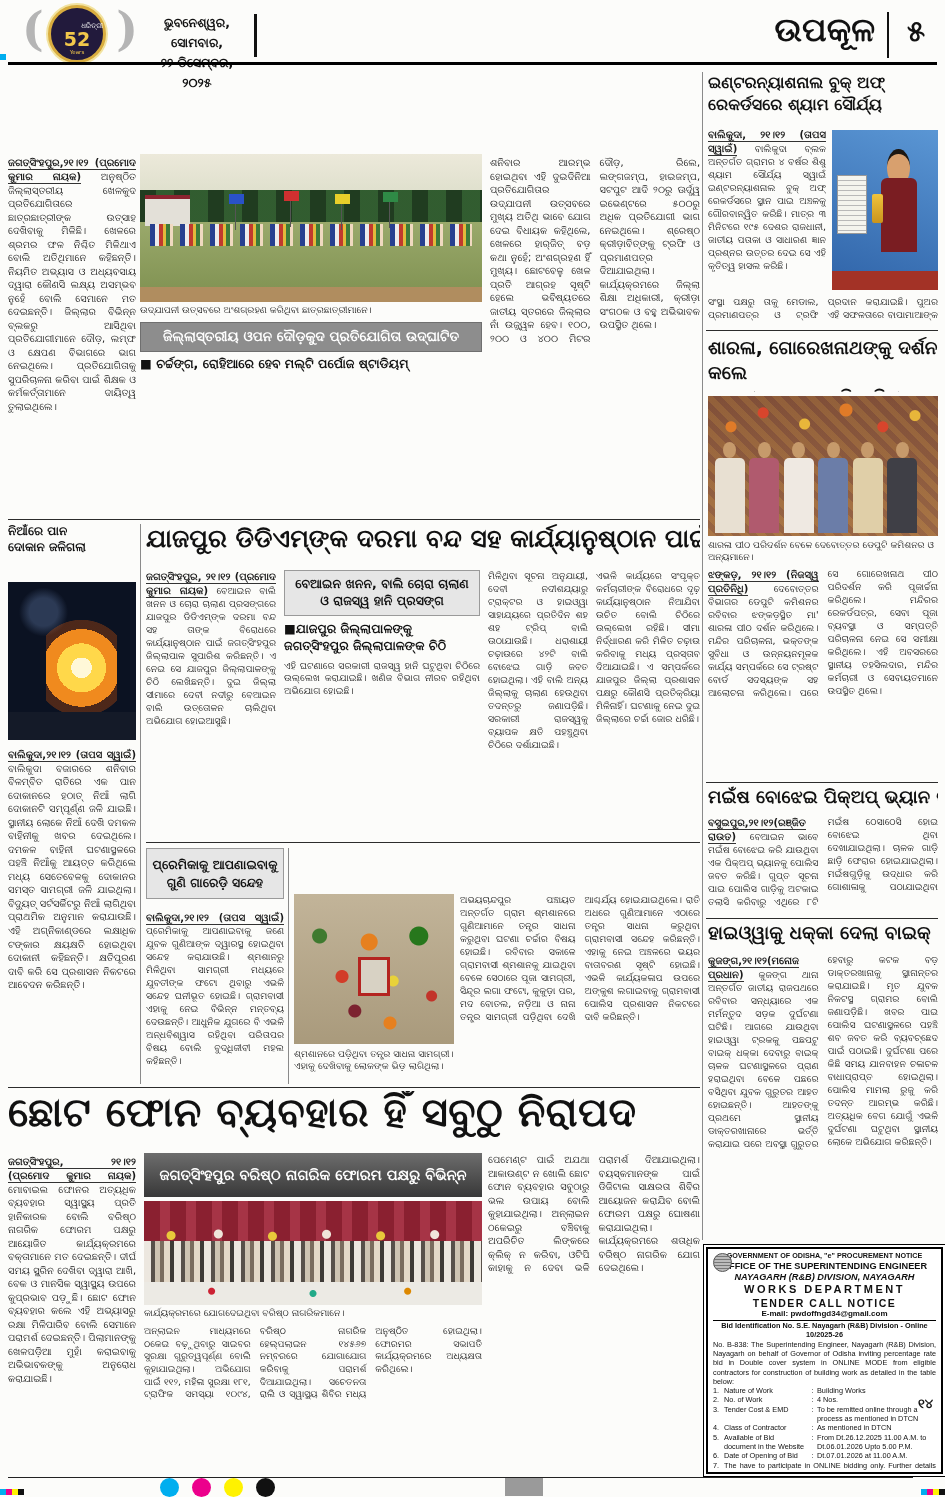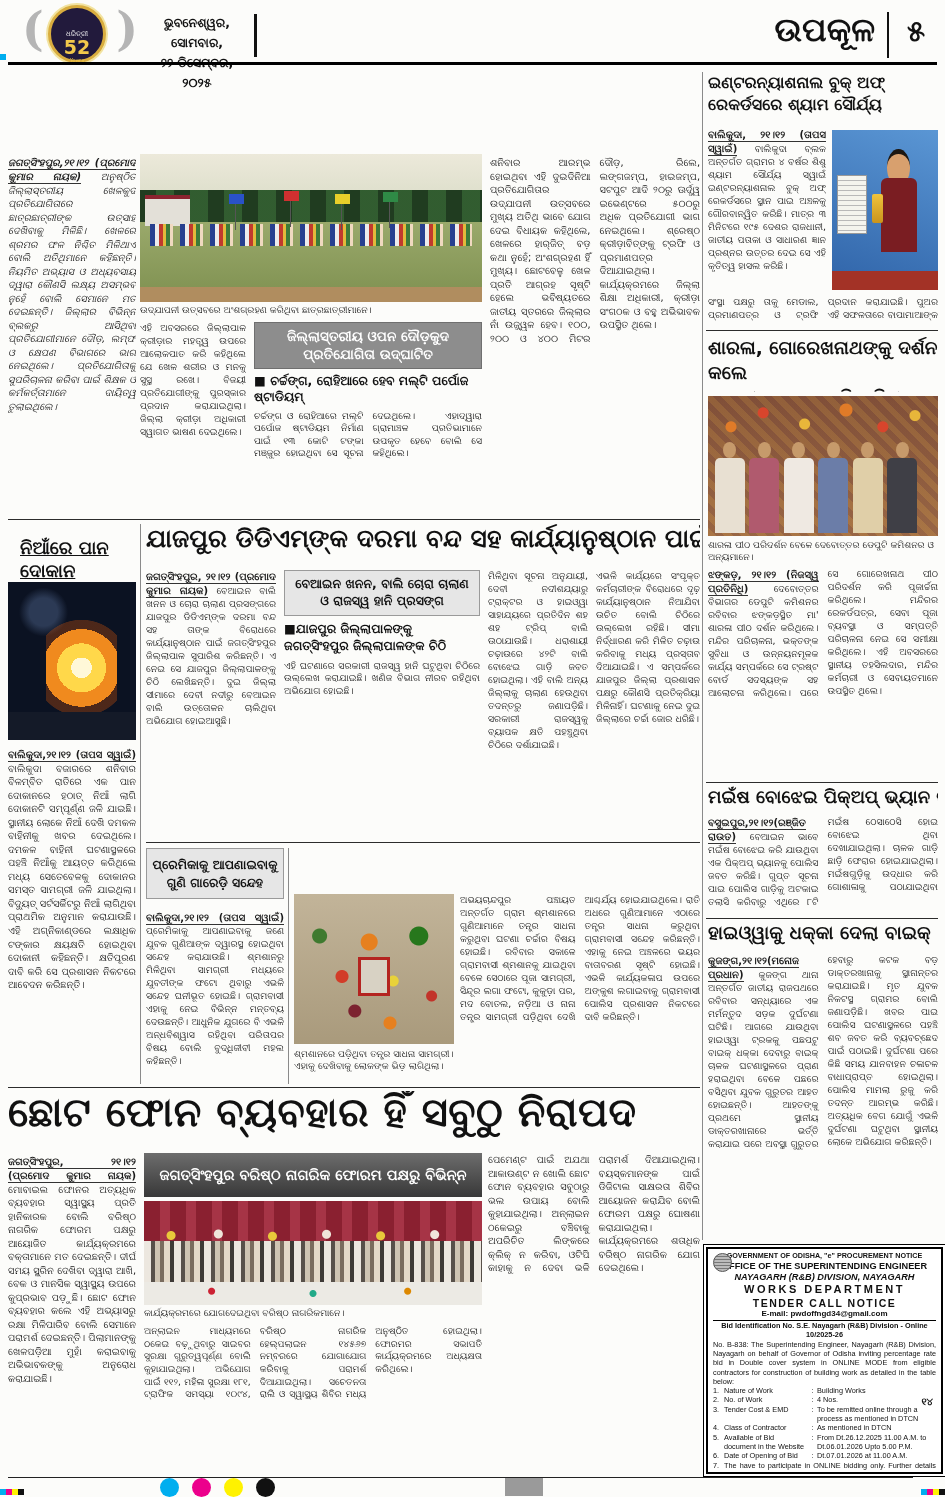--- a/index.html
+++ b/index.html
@@ -14,21 +14,21 @@
   .caption{font-size:9.3px;line-height:1.3;color:#222;}
   .rule-h{position:absolute;background:#2c2c2c;height:1px;}
   .rule-v{position:absolute;background:#8a8a8a;width:1px;}
   .cols2{column-count:2;column-gap:9px;}
   .cols3{column-count:3;column-gap:9px;}
 
   
   .logo-paren{position:absolute;top:-2px;font-size:46px;color:#b5b5b5;font-weight:bold;font-family:"DejaVu Serif",serif;}
   .logo-circle{position:absolute;left:26px;top:1px;width:52px;height:52px;border-radius:50%;
                background:#221a3c;border:3px solid #d9ad3f;box-shadow:0 0 0 2px #f2e3a0;text-align:center;}
-  .logo-name{font-size:7px;color:#fff;margin-top:23px;line-height:1;}
+  .logo-name{font-size:7px;color:#fff;margin-top:15px;line-height:1;text-align:right;}
   .logo-52{font-size:19px;color:#f2c84b;font-weight:bold;line-height:1.05;}
   .logo-years{font-size:5.5px;color:#f2c84b;line-height:1;}
 
   
   .hl-xl{font-weight:bold;line-height:1.08;letter-spacing:.5px;}
 
   
   .box-gray-mid{background:#8d8d8d;color:#fff;font-weight:bold;text-align:center;border:1px solid #6f6f6f;}
   .box-gray-light{background:#e6e6e6;color:#111;font-weight:bold;text-align:center;border:1px solid #9a9a9a;}
   .box-gray-dark{background:linear-gradient(#6d6d6d,#383838);color:#fff;font-weight:bold;text-align:center;}
@@ -142,43 +142,41 @@
       <div>୨୨ ଡିସେମ୍ବର, ୨୦୨୫</div>
     </div>
     <div class="abs" style="left:246px;top:10px;width:3px;height:43px;background:#111;"></div>
     <div class="abs bold ovh" style="right:62px;top:6px;font-size:33px;">ଉପକୂଳ</div>
     <div class="abs" style="right:48px;top:8px;width:2px;height:46px;background:#111;"></div>
     <div class="abs bold" style="right:12px;top:10px;font-size:29px;">୫</div>
   </div>
   <div class="abs" style="left:8px;right:8px;top:62px;height:3px;background:#000;"></div>
 
   <section class="abs ovh" style="left:8px;top:68px;width:692px;height:450px;">
-    <div class="abs ovh just body-txt" style="left:0;top:88px;width:128px;height:360px;font-style:italic;">
+    <div class="abs ovh just body-txt" style="left:0;top:88px;width:128px;height:360px;">
       <span class="dateline">ଜଗତ୍‌ସିଂହପୁର,୨୧।୧୨ (ପ୍ରମୋଦ କୁମାର ନାୟକ)</span>
       <span>ଅନୁଷ୍ଠିତ ଜିଲ୍ଲାସ୍ତରୀୟ ଖେଳକୁଦ ପ୍ରତିଯୋଗିତାରେ ଛାତ୍ରଛାତ୍ରୀଙ୍କ ଉତ୍ସାହ ଦେଖିବାକୁ ମିଳିଛି। ଖେଳରେ ଶ୍ରମର ଫଳ ନିଶ୍ଚିତ ମିଳିଥାଏ ବୋଲି ଅତିଥିମାନେ କହିଛନ୍ତି। ନିୟମିତ ଅଭ୍ୟାସ ଓ ଅଧ୍ୟବସାୟ ଦ୍ୱାରା କୌଣସି ଲକ୍ଷ୍ୟ ଅସମ୍ଭବ ନୁହେଁ ବୋଲି ସେମାନେ ମତ ଦେଇଛନ୍ତି। ଜିଲ୍ଲାର ବିଭିନ୍ନ ବ୍ଲକରୁ ଆସିଥିବା ପ୍ରତିଯୋଗୀମାନେ ଦୌଡ଼, ଲମ୍ଫ ଓ କ୍ଷେପଣ ବିଭାଗରେ ଭାଗ ନେଇଥିଲେ। ପ୍ରତିଯୋଗିତାକୁ ସୁପରିଚାଳନା କରିବା ପାଇଁ ଶିକ୍ଷକ ଓ କର୍ମକର୍ତ୍ତାମାନେ ଦାୟିତ୍ୱ ତୁଲାଇଥିଲେ।</span>
     </div>
     <div class="photo" style="left:132px;top:86px;width:342px;height:148px;">
       <div class="ph-sky"></div>
       <div class="ph-trees"></div>
       <div class="ph-field"></div>
       <div class="ph-track"></div>
       <div class="tent"></div>
       <div class="ph-crowd"></div>
       <div class="flag" style="left:26%;top:27%;background:#2a52c8;"></div>
       <div class="flag" style="left:42%;top:25%;background:#d03030;"></div>
       <div class="flag" style="left:57%;top:27%;background:#e8cf2a;"></div>
       <div class="flag" style="left:71%;top:26%;background:#2f8a46;"></div>
     </div>
     <div class="abs ovh caption" style="left:132px;top:236px;width:342px;height:15px;">ଉଦ୍‌ଯାପନୀ ଉତ୍ସବରେ ଅଂଶଗ୍ରହଣ କରିଥିବା ଛାତ୍ରଛାତ୍ରୀମାନେ।</div>
     <div class="abs" style="left:132px;top:254px;width:342px;height:196px;display:flex;gap:8px;">
-      <div class="ovh just body-txt" style="width:106px;flex:none;font-size:9.4px;">ଏହି ଅବସରରେ ଜିଲ୍ଲାପାଳ କ୍ରୀଡ଼ାର ମହତ୍ତ୍ୱ ଉପରେ ଆଲୋକପାତ କରି କହିଥିଲେ ଯେ ଖେଳ ଶରୀର ଓ ମନକୁ ସୁସ୍ଥ ରଖେ। ବିଜୟୀ ପ୍ରତିଯୋଗୀଙ୍କୁ ପୁରସ୍କାର ପ୍ରଦାନ କରାଯାଇଥିଲା। ଜିଲ୍ଲା କ୍ରୀଡ଼ା ଅଧିକାରୀ ସ୍ୱାଗତ ଭାଷଣ ଦେଇଥିଲେ।</div>
       <div class="ovh" style="flex:1;">
         <div class="box-gray-mid ovh" style="font-size:13.5px;line-height:1.3;padding:5px 4px;">ଜିଲ୍ଲାସ୍ତରୀୟ ଓପନ ଦୌଡ଼କୁଦ ପ୍ରତିଯୋଗିତା ଉଦ୍‌ଘାଟିତ</div>
         <div class="bold ovh" style="font-size:12.5px;line-height:1.3;margin:4px 0;">■ ଚର୍ଚ୍ଚଙ୍ଗ, ରୋହିଆରେ ହେବ ମଲ୍ଟି ପର୍ପୋଜ ଷ୍ଟାଡିୟମ୍</div>
-        <div class="cols2 just ovh" style="font-size:9.3px;line-height:1.35;height:96px;">ଚର୍ଚ୍ଚଙ୍ଗ ଓ ରୋହିଆରେ ମଲ୍ଟି ପର୍ପୋଜ ଷ୍ଟାଡିୟମ ନିର୍ମାଣ ପାଇଁ ୧୩ କୋଟି ଟଙ୍କା ମଞ୍ଜୁର ହୋଇଥିବା ସେ ସୂଚନା ଦେଇଥିଲେ। ଏହାଦ୍ୱାରା ଗ୍ରାମାଞ୍ଚଳ ପ୍ରତିଭାମାନେ ଉପକୃତ ହେବେ ବୋଲି ସେ କହିଥିଲେ।</div>
       </div>
     </div>
     <div class="abs cols2 just ovh body-txt" style="left:482px;top:88px;width:210px;height:360px;">ଶନିବାର ଆରମ୍ଭ ହୋଇଥିବା ଏହି ଦୁଇଦିନିଆ ପ୍ରତିଯୋଗିତାର ଉଦ୍‌ଯାପନୀ ଉତ୍ସବରେ ମୁଖ୍ୟ ଅତିଥି ଭାବେ ଯୋଗ ଦେଇ ବିଧାୟକ କହିଥିଲେ, ଖେଳରେ ହାର୍‌ଜିତ୍ ବଡ଼ କଥା ନୁହେଁ; ଅଂଶଗ୍ରହଣ ହିଁ ମୁଖ୍ୟ। ଛୋଟବେଳୁ ଖେଳ ପ୍ରତି ଆଗ୍ରହ ସୃଷ୍ଟି ହେଲେ ଭବିଷ୍ୟତରେ ଜାତୀୟ ସ୍ତରରେ ଜିଲ୍ଲାର ନାଁ ଉଜ୍ଜ୍ୱଳ ହେବ। ୧୦୦, ୨୦୦ ଓ ୪୦୦ ମିଟର ଦୌଡ଼, ରିଲେ, ଲଙ୍ଗଜମ୍ପ, ହାଇଜମ୍ପ, ସଟପୁଟ ଆଦି ୨୦ରୁ ଊର୍ଦ୍ଧ୍ୱ ଇଭେଣ୍ଟରେ ୫୦୦ରୁ ଅଧିକ ପ୍ରତିଯୋଗୀ ଭାଗ ନେଇଥିଲେ। ଶ୍ରେଷ୍ଠ କ୍ରୀଡ଼ାବିତ୍‌ଙ୍କୁ ଟ୍ରଫି ଓ ପ୍ରମାଣପତ୍ର ଦିଆଯାଇଥିଲା। କାର୍ଯ୍ୟକ୍ରମରେ ଜିଲ୍ଲା ଶିକ୍ଷା ଅଧିକାରୀ, କ୍ରୀଡ଼ା ସଂଗଠକ ଓ ବହୁ ଅଭିଭାବକ ଉପସ୍ଥିତ ଥିଲେ।</div>
   </section>
 
   <div class="rule-v" style="left:702px;top:72px;height:1168px;"></div>
 
   <section class="abs ovh" style="left:708px;top:72px;width:230px;height:256px;">
     <h2 class="bold ovh" style="margin:0;font-size:16px;line-height:1.35;height:50px;">ଇଣ୍ଟରନ୍ୟାଶନାଲ ବୁକ୍ ଅଫ୍ ରେକର୍ଡସରେ ଶ୍ୟାମ ସୌର୍ଯ୍ୟ</h2>
     <div class="abs ovh just body-txt" style="left:0;top:56px;width:118px;height:164px;font-size:9.4px;">
@@ -231,21 +229,21 @@
   <section class="abs ovh" style="left:708px;top:922px;width:230px;height:316px;">
     <h2 class="bold ovh" style="margin:0;font-size:18.5px;line-height:1.2;height:26px;white-space:nowrap;">ହାଇଓ୍ୱାକୁ ଧକ୍କା ଦେଲା ବାଇକ୍ : ୧ ମୃତ</h2>
     <div class="abs cols2 just ovh body-txt" style="left:0;top:32px;width:230px;height:282px;font-size:9.4px;">
       <span class="dateline">କୁଜଙ୍ଗ,୨୧।୧୨(ମନୋଜ ପ୍ରଧାନ)</span>
       <span>କୁଜଙ୍ଗ ଥାନା ଅନ୍ତର୍ଗତ ଜାତୀୟ ରାଜପଥରେ ରବିବାର ସନ୍ଧ୍ୟାରେ ଏକ ମର୍ମନ୍ତୁଦ ସଡ଼କ ଦୁର୍ଘଟଣା ଘଟିଛି। ଆଗରେ ଯାଉଥିବା ହାଇଓ୍ୱା ଟ୍ରକକୁ ପଛପଟୁ ବାଇକ୍ ଧକ୍କା ଦେବାରୁ ବାଇକ୍ ଚାଳକ ଘଟଣାସ୍ଥଳରେ ପ୍ରାଣ ହରାଇଥିବା ବେଳେ ପଛରେ ବସିଥିବା ଯୁବକ ଗୁରୁତର ଆହତ ହୋଇଛନ୍ତି। ଆହତଙ୍କୁ ପ୍ରଥମେ ସ୍ଥାନୀୟ ଡାକ୍ତରଖାନାରେ ଭର୍ତ୍ତି କରାଯାଇ ପରେ ଅବସ୍ଥା ଗୁରୁତର ହେବାରୁ କଟକ ବଡ଼ ଡାକ୍ତରଖାନାକୁ ସ୍ଥାନାନ୍ତର କରାଯାଇଛି। ମୃତ ଯୁବକ ନିକଟସ୍ଥ ଗ୍ରାମର ବୋଲି ଜଣାପଡ଼ିଛି। ଖବର ପାଇ ପୋଲିସ ଘଟଣାସ୍ଥଳରେ ପହଞ୍ଚି ଶବ ଜବତ କରି ବ୍ୟବଚ୍ଛେଦ ପାଇଁ ପଠାଇଛି। ଦୁର୍ଘଟଣା ପରେ କିଛି ସମୟ ଯାନବାହନ ଚଳାଚଳ ବାଧାପ୍ରାପ୍ତ ହୋଇଥିଲା। ପୋଲିସ ମାମଲା ରୁଜୁ କରି ତଦନ୍ତ ଆରମ୍ଭ କରିଛି। ଅତ୍ୟଧିକ ବେଗ ଯୋଗୁଁ ଏଭଳି ଦୁର୍ଘଟଣା ଘଟୁଥିବା ସ୍ଥାନୀୟ ଲୋକେ ଅଭିଯୋଗ କରିଛନ୍ତି।</span>
     </div>
   </section>
 
   <div class="rule-h" style="left:8px;top:519px;width:692px;"></div>
   <section class="abs ovh" style="left:8px;top:524px;width:128px;height:560px;">
-    <h2 class="bold ovh" style="margin:12px;font-size:18px;line-height:1.3;height:52px;text-decoration:underline;">
+    <h2 class="bold ovh" style="margin:0;font-size:12px;line-height:1.3;height:52px;">
       <div>ନିଆଁରେ ପାନ</div>
       <div>ଦୋକାନ ଜଳିଗଲା</div>
     </h2>
     <div class="photo ph-fire" style="left:0;top:58px;width:128px;height:158px;">
       <div class="smoke"></div>
       <div class="flame"></div>
       <div class="shelf"></div>
     </div>
     <div class="abs ovh just body-txt" style="left:0;top:224px;width:128px;height:334px;">
       <span class="dateline">ବାଲିକୁଦା,୨୧।୧୨ (ତାପସ ସ୍ୱାଇଁ)</span>
@@ -361,21 +359,21 @@
       </div>
       <div class="t-item">
         <span class="t-num">7.</span>
         <span class="t-val just">The have to participate in ONLINE bidding only. Further details can be seen from the Website: https://tenderodisha.gov.in. Any Addendum/Corrigendum/Cancellation of tender can also be seen in the said website.</span>
       </div>
 
     </div>
   </section>
 
   <div class="rule-h" style="left:8px;top:1477px;width:905px;background:#222;"></div>
-  <div class="abs bold" style="right:12px;top:1396px;font-size:10px;">୧୪</div>
+  <div class="abs bold" style="right:12px;top:1396px;font-size:13px;">୧୪</div>
 
   <div class="dot" style="left:160px;background:#00aeef;"></div>
   <div class="dot" style="left:192px;background:#ec008c;"></div>
   <div class="dot" style="left:224px;background:#fff200;"></div>
   <div class="dot" style="left:256px;background:#111;"></div>
   <div class="abs" style="left:505px;top:1478px;width:38px;height:18px;background:#9a9a9a;"></div>
 
   <div class="reg-sq" style="left:0;top:54px;background:#00aeef;"></div>
   <div class="reg-sq" style="left:0;top:1489px;background:#00aeef;"></div>
   <div class="reg-sq" style="left:6px;top:1489px;background:#ec008c;"></div>

